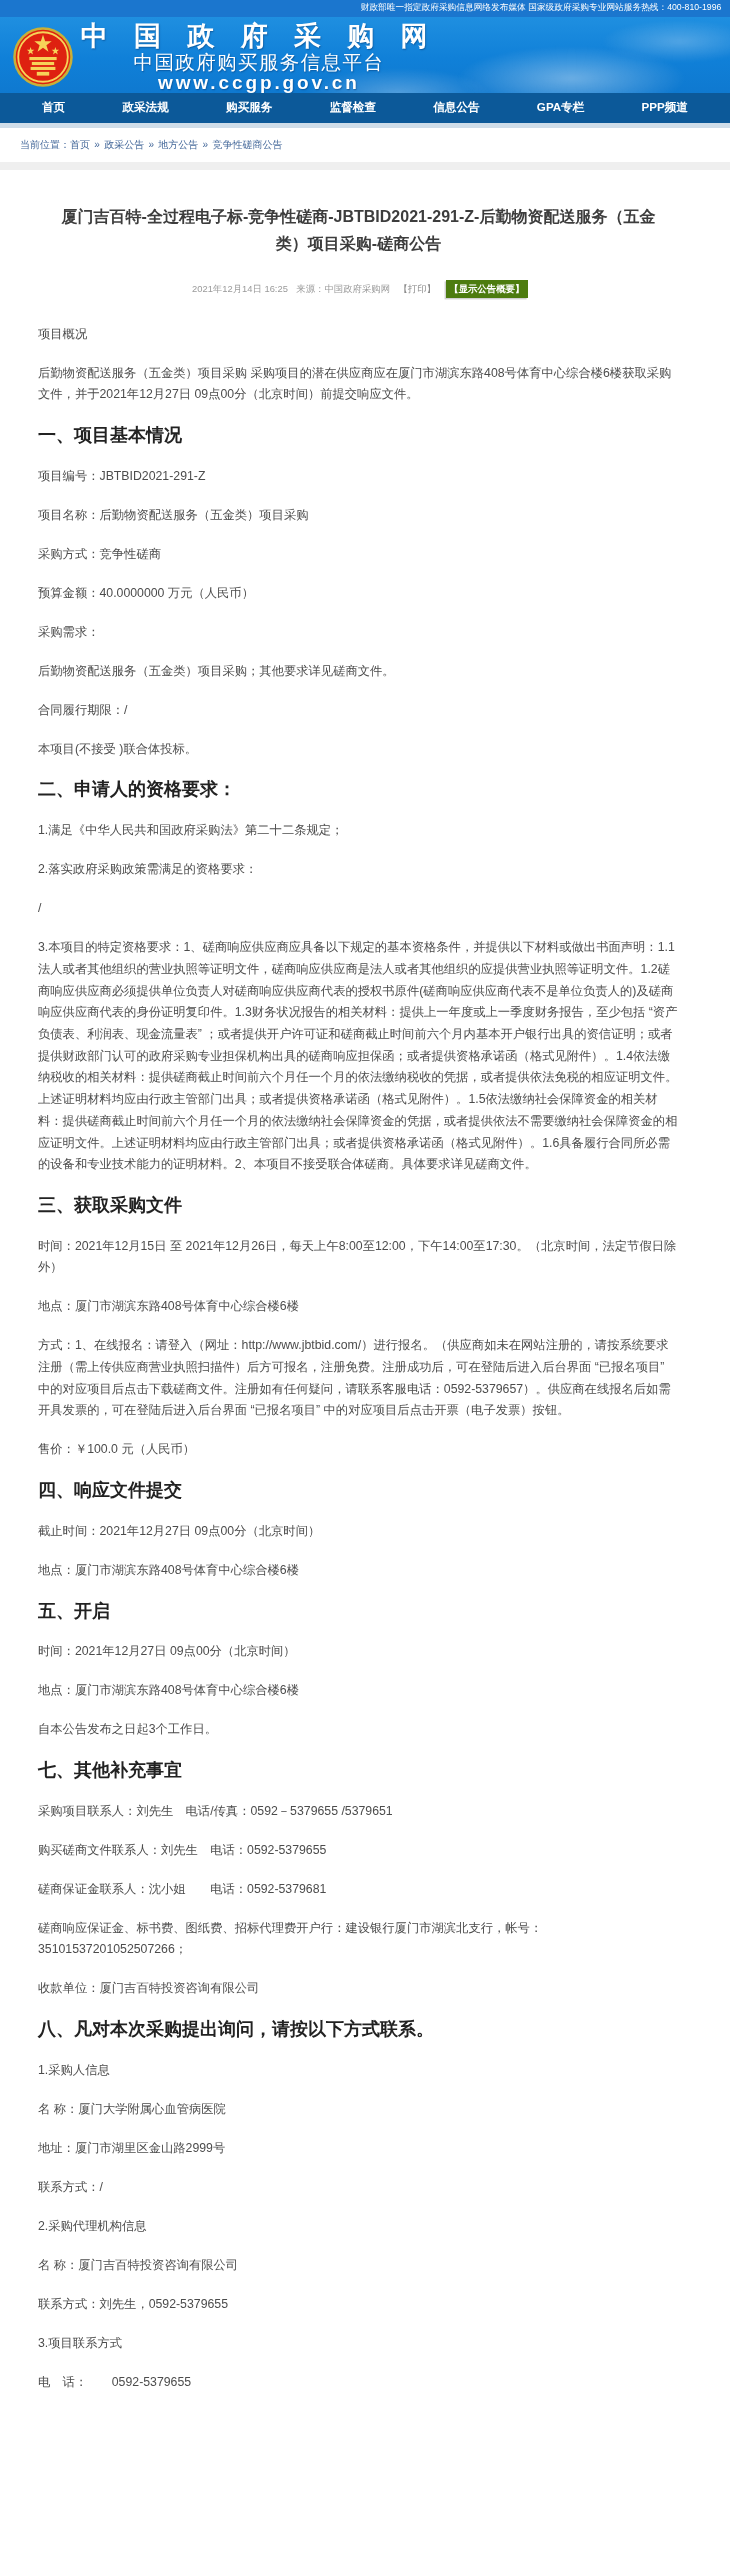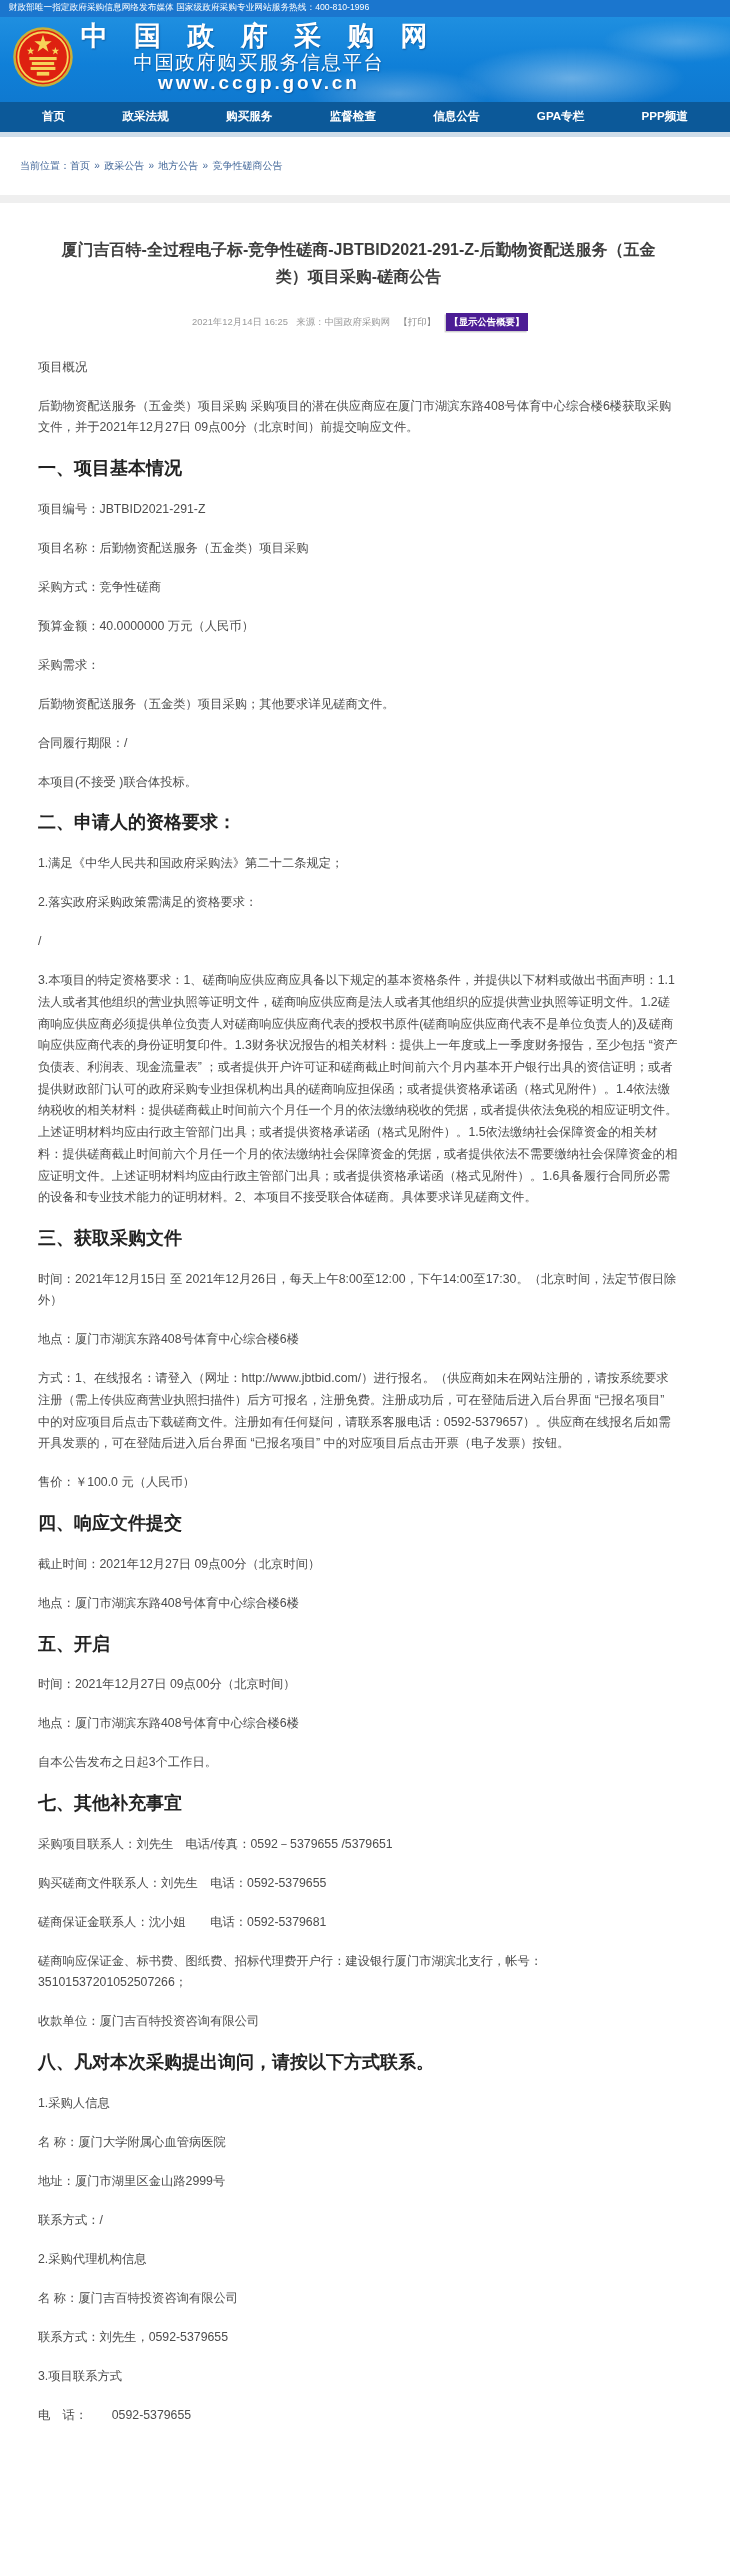--- a/index.html
+++ b/index.html
@@ -1,52 +1,52 @@
 <!DOCTYPE html>
 <html style="font-size:11.6px"><head>
 <meta charset="utf-8">
 <style>
   html,body{margin:0;padding:0;background:#ffffff;}
   body{width:730px;font-family:"Liberation Sans","DejaVu Sans",sans-serif;-webkit-font-smoothing:antialiased;}
 
   
   .topbar{height:16.6px;background:#1b76ce;color:#ffffff;display:flex;align-items:center;
-          justify-content:flex-start;padding:0 8.7px;font-size:8.7px;}
+          justify-content:flex-end;padding:0 8.7px;font-size:8.7px;}
 
   
-  .header{position:relative;height:85px;background:linear-gradient(180deg,#1f8fe0 0%,#1080d8 55%,#0f79d0 100%);overflow:hidden;}
+  .header{position:relative;height:76px;background:linear-gradient(180deg,#1f8fe0 0%,#1080d8 55%,#0f79d0 100%);overflow:hidden;}
   .cloud{position:absolute;border-radius:50%;filter:blur(1.4px);}
   .cloud.c1{right:43px;top:29px;width:231px;height:65px;background:radial-gradient(ellipse at center,rgba(255,255,255,.38),rgba(255,255,255,0) 70%);}
   .cloud.c2{right:238px;top:51px;width:188px;height:51px;background:radial-gradient(ellipse at center,rgba(255,255,255,.28),rgba(255,255,255,0) 70%);}
   .cloud.c3{right:-29px;top:3.6px;width:159px;height:43px;background:radial-gradient(ellipse at center,rgba(255,255,255,.25),rgba(255,255,255,0) 70%);}
   .brand{position:absolute;left:11.6px;top:5.8px;display:flex;align-items:center;cursor:pointer;}
   .emblem{width:62px;height:62px;margin-right:7.2px;flex:0 0 auto;}
   .brand-text{color:#fff;text-align:center;}
   .site-name{font-size:27px;font-weight:bold;letter-spacing:9.4px;line-height:29px;text-shadow:0.7px 0.7px 1.4px rgba(0,40,90,.45);white-space:nowrap;}
   .site-sub{font-size:19.5px;font-weight:normal;letter-spacing:1.4px;line-height:23px;text-shadow:0.7px 0.7px 1.4px rgba(0,40,90,.45);white-space:nowrap;}
   .site-url{font-size:19px;font-weight:bold;letter-spacing:2.9px;line-height:17.3px;text-shadow:0.7px 0.7px 1.4px rgba(0,40,90,.45);}
 
   
   .nav{height:30px;background:#0c5999;display:flex;align-items:center;justify-content:space-between;padding:0 42px;}
   .nav-item{color:#ffffff;font-size:11.6px;font-weight:bold;text-decoration:none;cursor:pointer;white-space:nowrap;}
   .nav-strip{height:5px;background:#cfdde9;}
 
   
-  .crumbbar{height:34px;display:flex;align-items:center;padding:12px 20px;background:#ffffff;font-size:10px;color:#44689a;}
+  .crumbbar{height:34px;display:flex;align-items:center;padding:0 20px;background:#ffffff;font-size:10px;color:#44689a;}
   .bc-link{color:#44689a;text-decoration:none;cursor:pointer;}
   .bc-sep{color:#44689a;margin:0 4.3px;}
   .grey-band{height:8.7px;background:#efefef;}
 
   
   .article{background:#ffffff;padding:33px 51px 19px 38px;}
   .art-title{margin:0 auto;max-width:621px;text-align:center;font-size:16px;font-weight:bold;color:#3d3d3d;line-height:27px;}
   .art-meta{margin-top:23px;text-align:center;font-size:9.4px;color:#9a9a9a;line-height:16px;}
   .art-meta .piece{margin:0 2.9px;}
   .print-btn{color:#8a8a8a;cursor:pointer;text-decoration:none;margin:0 2.9px;}
-  .summary-badge{display:inline-block;background:#4c1d95;color:#ffffff;font-weight:bold;
+  .summary-badge{display:inline-block;background:#4d7c0f;color:#ffffff;font-weight:bold;
                  padding:0.7px 3.6px;margin-left:4.3px;cursor:pointer;box-shadow:-1.4px 1.4px 0 rgba(150,150,150,.45);}
   .art-body{margin-top:26px;font-size:12.3px;color:#4c4c4c;}
   .art-body p.para{margin:17.3px 0;line-height:21.7px;}
   .art-body h3.sec-heading{margin:19px 0;font-size:18px;color:#222222;font-weight:bold;line-height:21.7px;}
 </style>
 </head>
 <body>
 
 <div class="topbar">
   <span>财政部唯一指定政府采购信息网络发布媒体 国家级政府采购专业网站</span>

